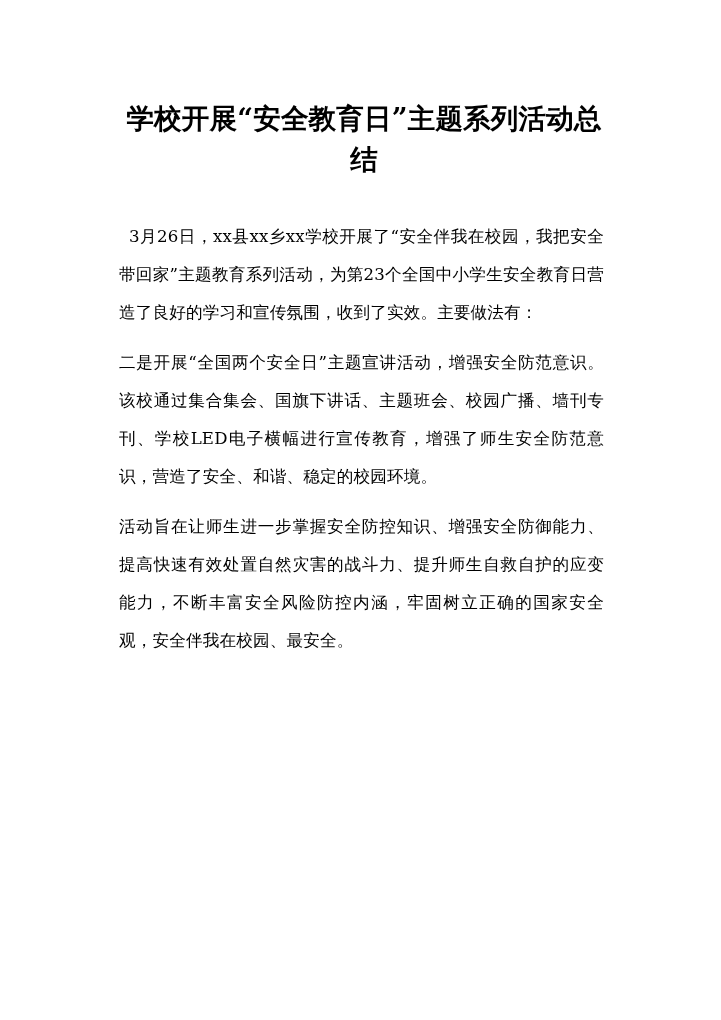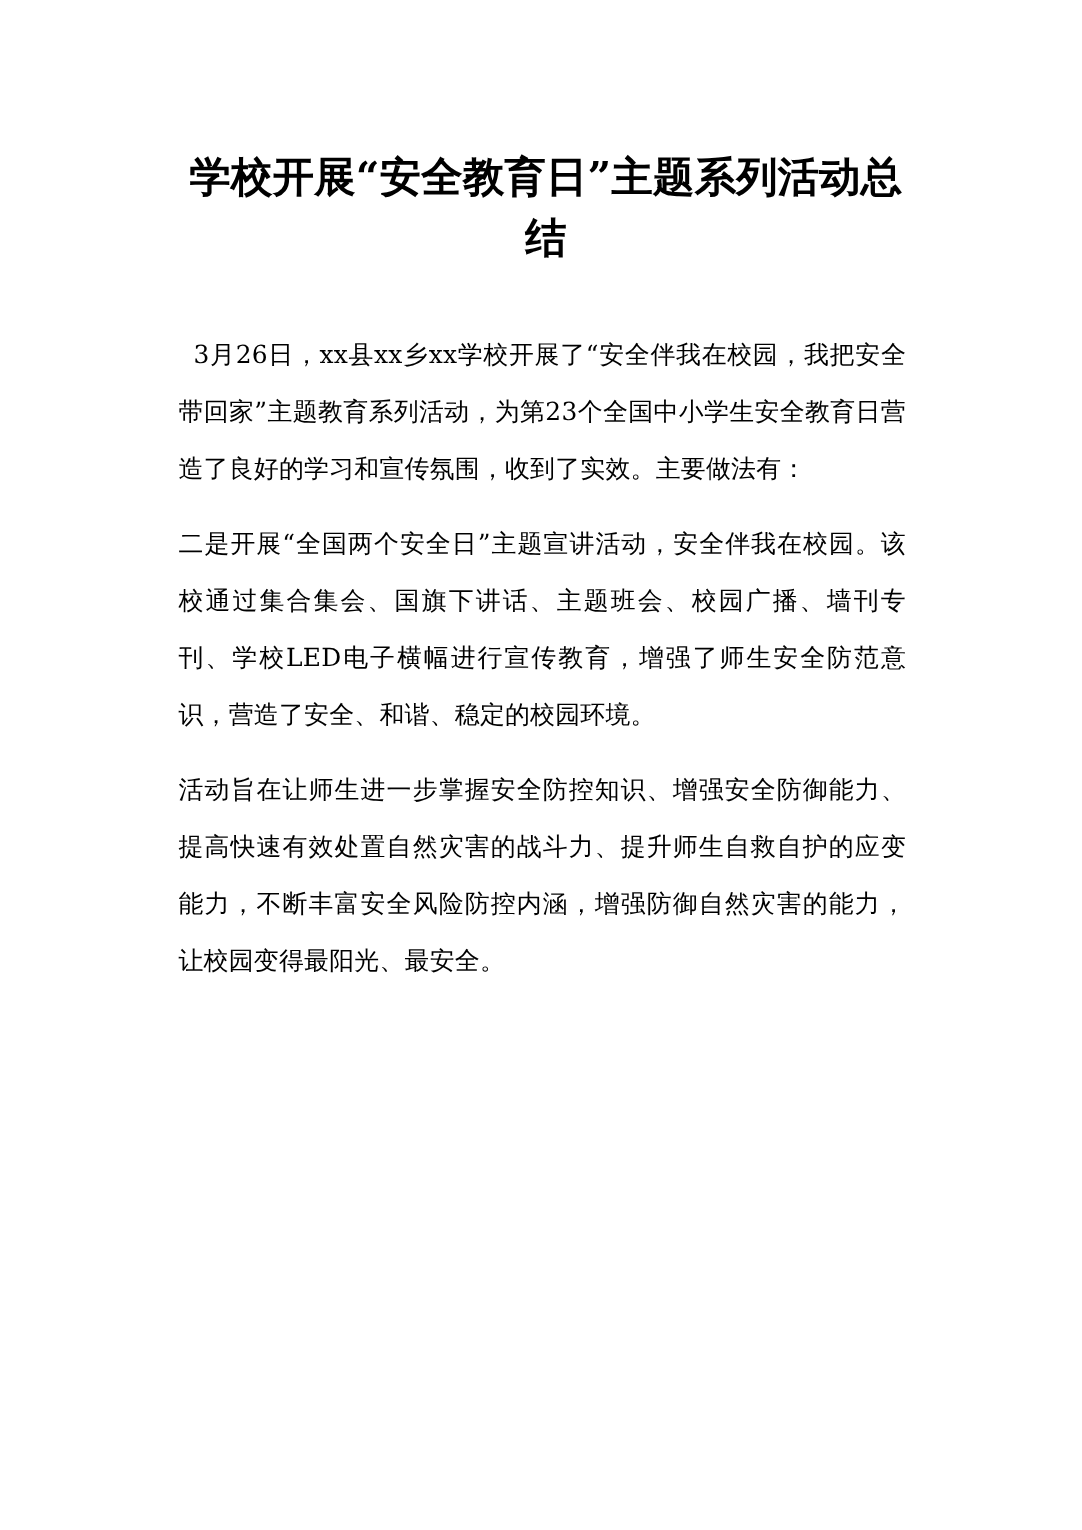--- a/index.html
+++ b/index.html
@@ -72,19 +72,19 @@
 
 <div class="page">
 
   <h1 class="doc-title">学校开展“安全教育日”主题系列活动总结</h1>
 
   <div class="body-block">
 
     <p class="para first-indent"> 3月26日，xx县xx乡xx学校开展了“安全伴我在校园，我把安全带回家”主题教育系列活动，为第23个全国中小学生安全教育日营造了良好的学习和宣传氛围，收到了实效。主要做法有：</p>
 
 
-    <p class="para">二是开展“全国两个安全日”主题宣讲活动，安全伴我在校园。该校通过集合集会、国旗下讲话、主题班会、校园广播、墙刊专刊、学校LED电子横幅进行宣传教育，增强了师生安全防范意识，营造了安全、和谐、稳定的校园环境。</p>
+    <p class="para">二是开展“全国两个安全日”主题宣讲活动，增强安全防范意识。该校通过集合集会、国旗下讲话、主题班会、校园广播、墙刊专刊、学校LED电子横幅进行宣传教育，增强了师生安全防范意识，营造了安全、和谐、稳定的校园环境。</p>
 
 
-    <p class="para">活动旨在让师生进一步掌握安全防控知识、增强安全防御能力、提高快速有效处置自然灾害的战斗力、提升师生自救自护的应变能力，不断丰富安全风险防控内涵，增强防御自然灾害的能力，让校园变得最阳光、最安全。</p>
+    <p class="para">活动旨在让师生进一步掌握安全防控知识、增强安全防御能力、提高快速有效处置自然灾害的战斗力、提升师生自救自护的应变能力，不断丰富安全风险防控内涵，牢固树立正确的国家安全观，安全伴我在校园、最安全。</p>
 
   </div>
 </div>
 
 </body></html>

